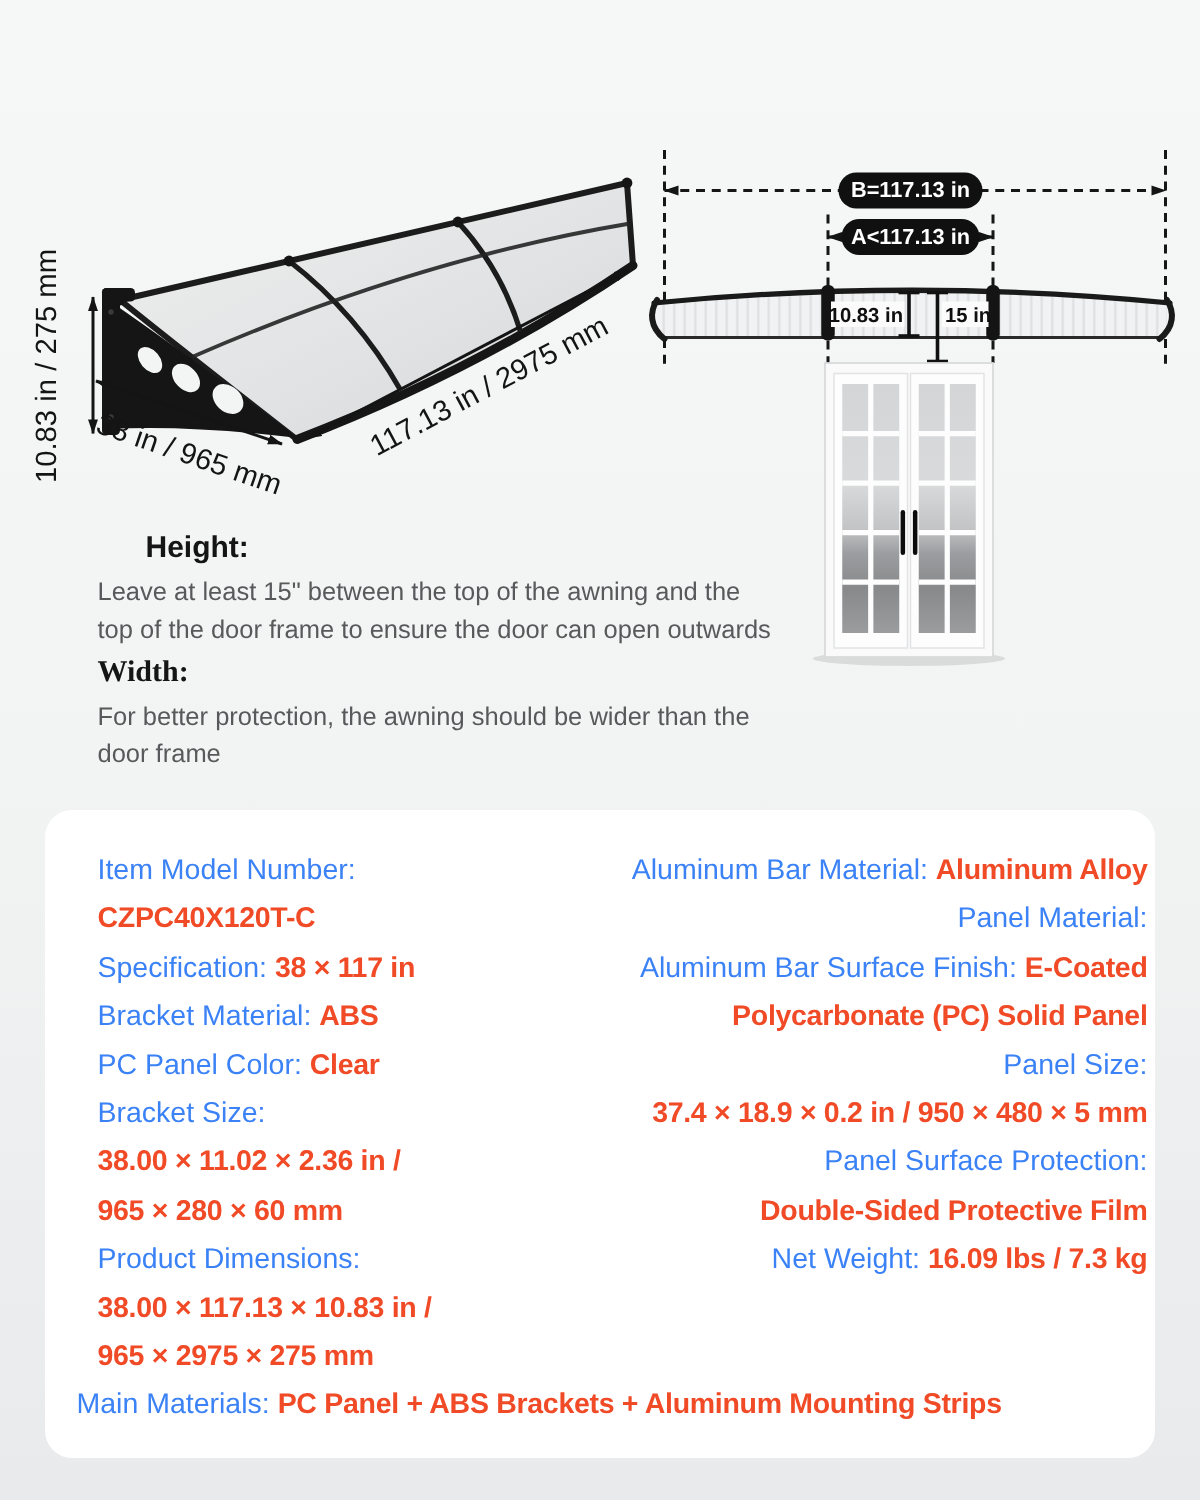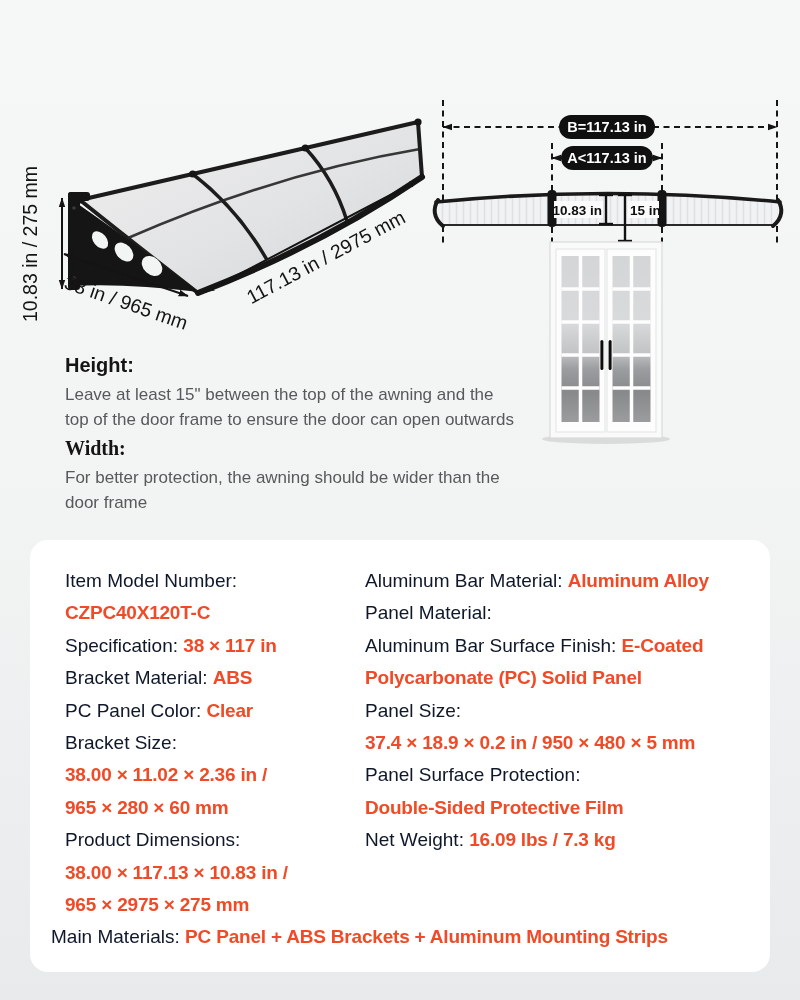--- a/index.html
+++ b/index.html
@@ -14,23 +14,23 @@
   .dim-label{font-size:19.5px;fill:#141414;}
   .pill-text{font-size:14.5px;font-weight:bold;fill:#ffffff;}
   .small-dim{font-size:13.5px;font-weight:bold;fill:#0f0f0f;}
 
   .note-title{position:absolute;left:65px;font-size:20px;font-weight:bold;color:#151515;}
   .note-body{position:absolute;left:65px;width:452px;font-size:17px;line-height:24.5px;color:#58595b;}
 
   .spec-panel{position:absolute;left:30px;top:540px;width:740px;height:432px;background:#ffffff;border-radius:18px;}
   .spec-col{position:absolute;top:25px;}
   .col-left{left:35px;width:300px;}
-  .col-right{left:335px;width:400px;}
+  .col-right{left:335px;width:400px;text-align:right;}
   .spec-row{height:32.4px;line-height:32.4px;font-size:19px;white-space:nowrap;}
-  .lbl{color:#0f172a;}
+  .lbl{color:#3b82f6;}
   .val{color:#f04a26;font-weight:bold;letter-spacing:-0.2px;}
   .main-row{position:absolute;left:21px;top:381px;height:32.4px;line-height:32.4px;font-size:19px;white-space:nowrap;}
 </style>
 </head>
 <body>
 
 <svg style="left:5px;top:78px;" width="430" height="260" viewBox="0 0 430 260">
   <defs>
     <linearGradient id="panelGrad" x1="0" y1="0" x2="1" y2="1">
       <stop offset="0" stop-color="#efefef"></stop>
@@ -163,21 +163,21 @@
       <line x1="187.5" y1="201" x2="225.5" y2="201"></line>
       <line x1="187.5" y1="234" x2="225.5" y2="234"></line>
       <line x1="187.5" y1="267" x2="225.5" y2="267"></line>
       <line x1="187.5" y1="300" x2="225.5" y2="300"></line>
     </g>
     <rect x="175.4" y="252" width="3" height="30" rx="1.5" fill="#0c0c0c"></rect>
     <rect x="183.6" y="252" width="3" height="30" rx="1.5" fill="#0c0c0c"></rect>
   </g>
 </svg>
 
-<div class="note-title" style="top:354px;">Height:</div>
+<div class="note-title" style="top:354px;margin-left:32px;">Height:</div>
 <div class="note-body" style="top:383px;">Leave at least 15" between the top of the awning and the top of the door frame to ensure the door can open outwards</div>
 <div class="note-title" style="top:437px;font-family:Liberation Serif, serif;">Width:</div>
 <div class="note-body" style="top:466px;">For better protection, the awning should be wider than the door frame</div>
 
 <div class="spec-panel">
 
   <div class="spec-col col-left">
     <div class="spec-row"><span class="lbl">Item Model Number:</span><span class="val"></span></div>
     <div class="spec-row"><span class="lbl"></span><span class="val">CZPC40X120T-C</span></div>
     <div class="spec-row"><span class="lbl">Specification: </span><span class="val">38 × 117 in</span></div>

